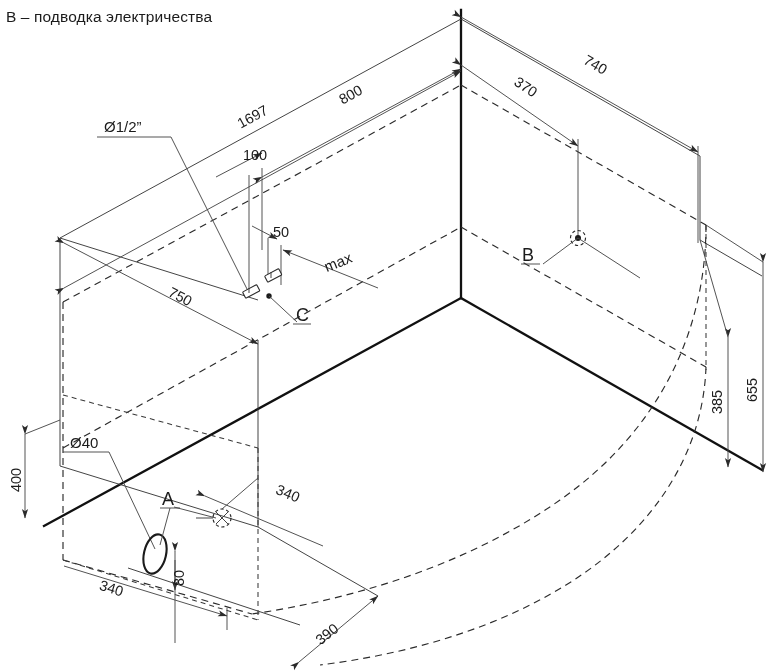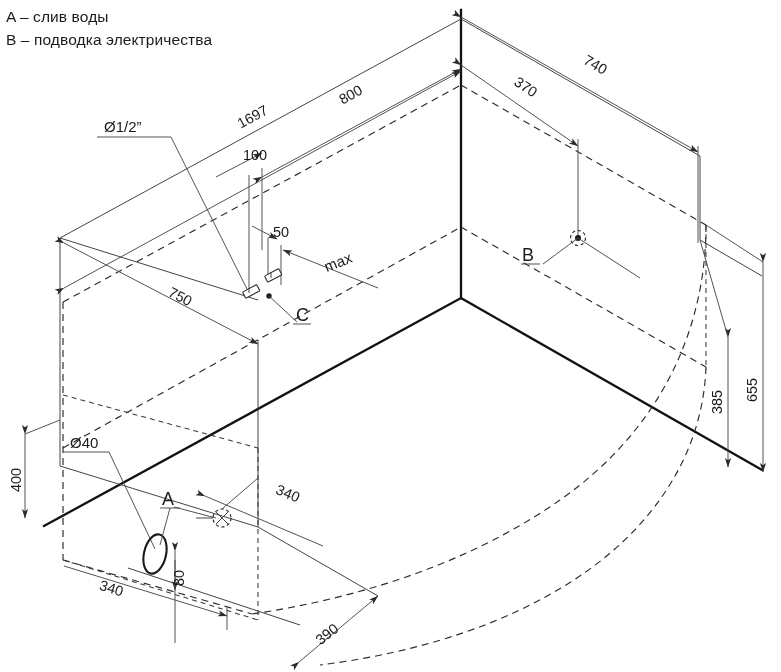--- a/index.html
+++ b/index.html
@@ -298,17 +298,16 @@
       <path class="ln-ext" marker-start="url(#ah)" marker-end="url(#ah2)" d="M763,262 L763,472"></path>
       <path class="ln-ext" d="M706,225 L763,262"></path>
       <text class="dim-text" x="757" y="390" transform="rotate(-90 757 390)" text-anchor="middle">655</text>
     </g>
 
     <path class="ln-dash-fine" d="M706,225 L706,370"></path>
 
   </svg>
 
   <div class="legend-block">
-    <div class="legend-line">A – слив воды</div>
     <div class="legend-line">B – подводка электричества</div>
   </div>
 
 </div>
 
 </body></html>

